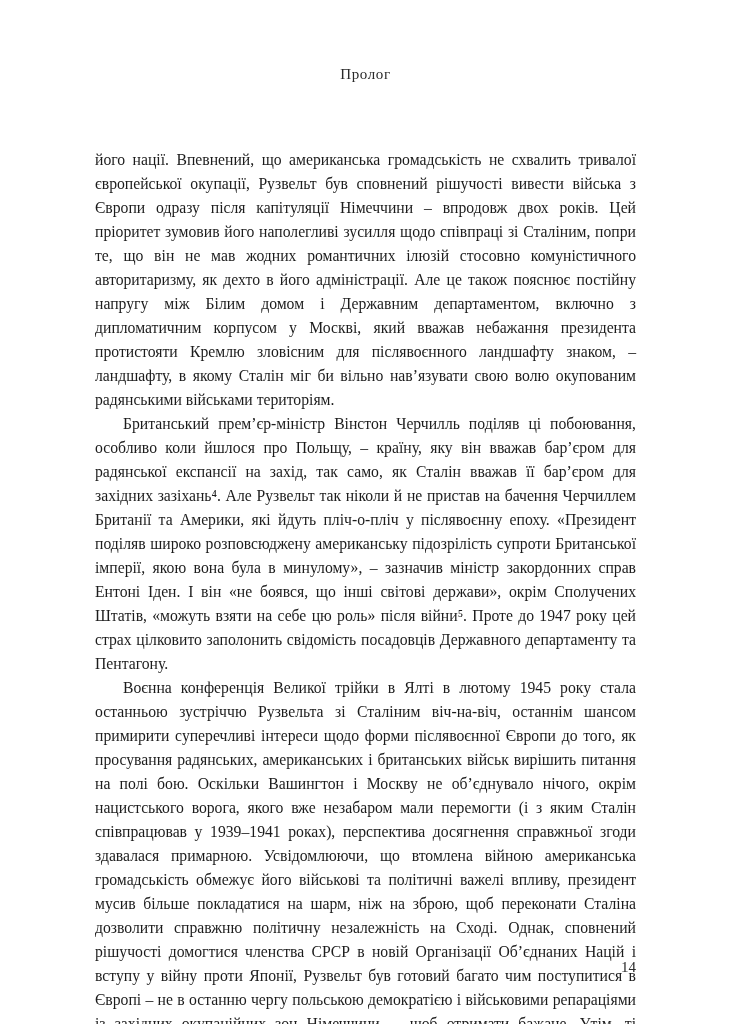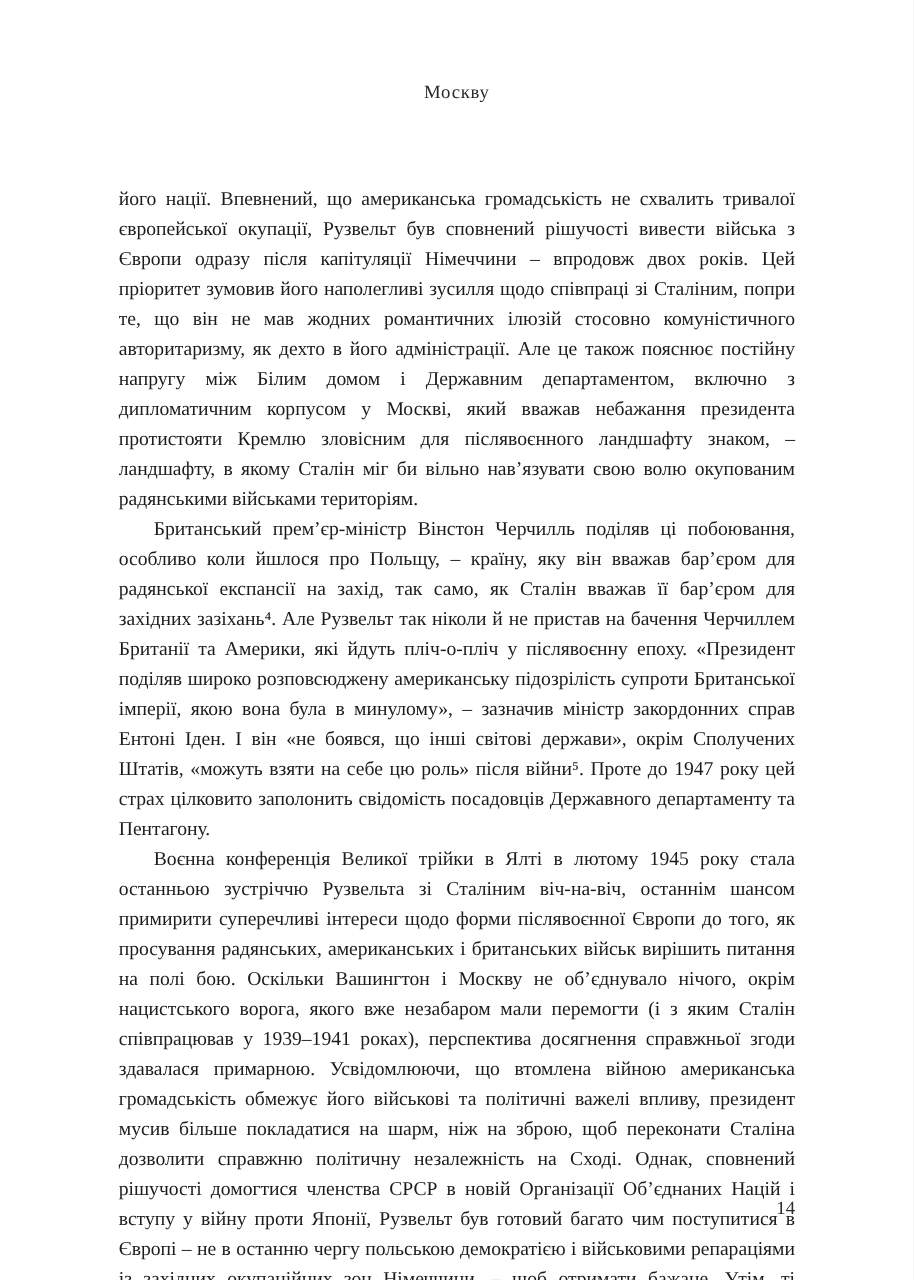--- a/index.html
+++ b/index.html
@@ -50,21 +50,21 @@
     bottom: 48px;
     font-size: 15px;
     color: #2a2a2a;
   }
 </style>
 </head>
 <body>
 
 <div class="page">
 
-  <div class="running-head">Москву</div>
+  <div class="running-head">Пролог</div>
 
   <div class="text-block">
     <p>його нації. Впевнений, що американська громадськість не схвалить тривалої європейської окупації, Рузвельт був сповнений рішучості вивести війська з Європи одразу після капітуляції Німеччини – впродовж двох років. Цей пріоритет зумовив його наполегливі зусилля щодо співпраці зі Сталіним, попри те, що він не мав жодних романтичних ілюзій стосовно комуністичного авторитаризму, як дехто в його адміністрації. Але це також пояснює постійну напругу між Білим домом і Державним департаментом, включно з дипломатичним корпусом у Москві, який вважав небажання президента протистояти Кремлю зловісним для післявоєнного ландшафту знаком, – ландшафту, в якому Сталін міг би вільно нав’язувати свою волю окупованим радянськими військами територіям.</p>
     <p>Британський прем’єр-міністр Вінстон Черчилль поділяв ці побоювання, особливо коли йшлося про Польщу, – країну, яку він вважав бар’єром для радянської експансії на захід, так само, як Сталін вважав її бар’єром для західних зазіхань⁴. Але Рузвельт так ніколи й не пристав на бачення Черчиллем Британії та Америки, які йдуть пліч-о-пліч у післявоєнну епоху. «Президент поділяв широко розповсюджену американську підозрілість супроти Британської імперії, якою вона була в минулому», – зазначив міністр закордонних справ Ентоні Іден. І він «не боявся, що інші світові держави», окрім Сполучених Штатів, «можуть взяти на себе цю роль» після війни⁵. Проте до 1947 року цей страх цілковито заполонить свідомість посадовців Державного департаменту та Пентагону.</p>
     <p>Воєнна конференція Великої трійки в Ялті в лютому 1945 року стала останньою зустріччю Рузвельта зі Сталіним віч-на-віч, останнім шансом примирити суперечливі інтереси щодо форми післявоєнної Європи до того, як просування радянських, американських і британських військ вирішить питання на полі бою. Оскільки Вашингтон і Москву не об’єднувало нічого, окрім нацистського ворога, якого вже незабаром мали перемогти (і з яким Сталін співпрацював у 1939–1941 роках), перспектива досягнення справжньої згоди здавалася примарною. Усвідомлюючи, що втомлена війною американська громадськість обмежує його військові та політичні важелі впливу, президент мусив більше покладатися на шарм, ніж на зброю, щоб переконати Сталіна дозволити справжню політичну незалежність на Сході. Однак, сповнений рішучості домогтися членства СРСР в новій Організації Об’єднаних Націй і вступу у війну проти Японії, Рузвельт був готовий багато чим поступитися в Європі – не в останню чергу польською демократією і військовими репараціями із західних окупаційних зон Німеччини, – щоб отримати бажане. Утім, ті хитрощі, до яких він вдавався, були здебільшого нівельовані повсюдною</p>
   </div>
 
   <div class="page-number">14</div>
 
 </div>

